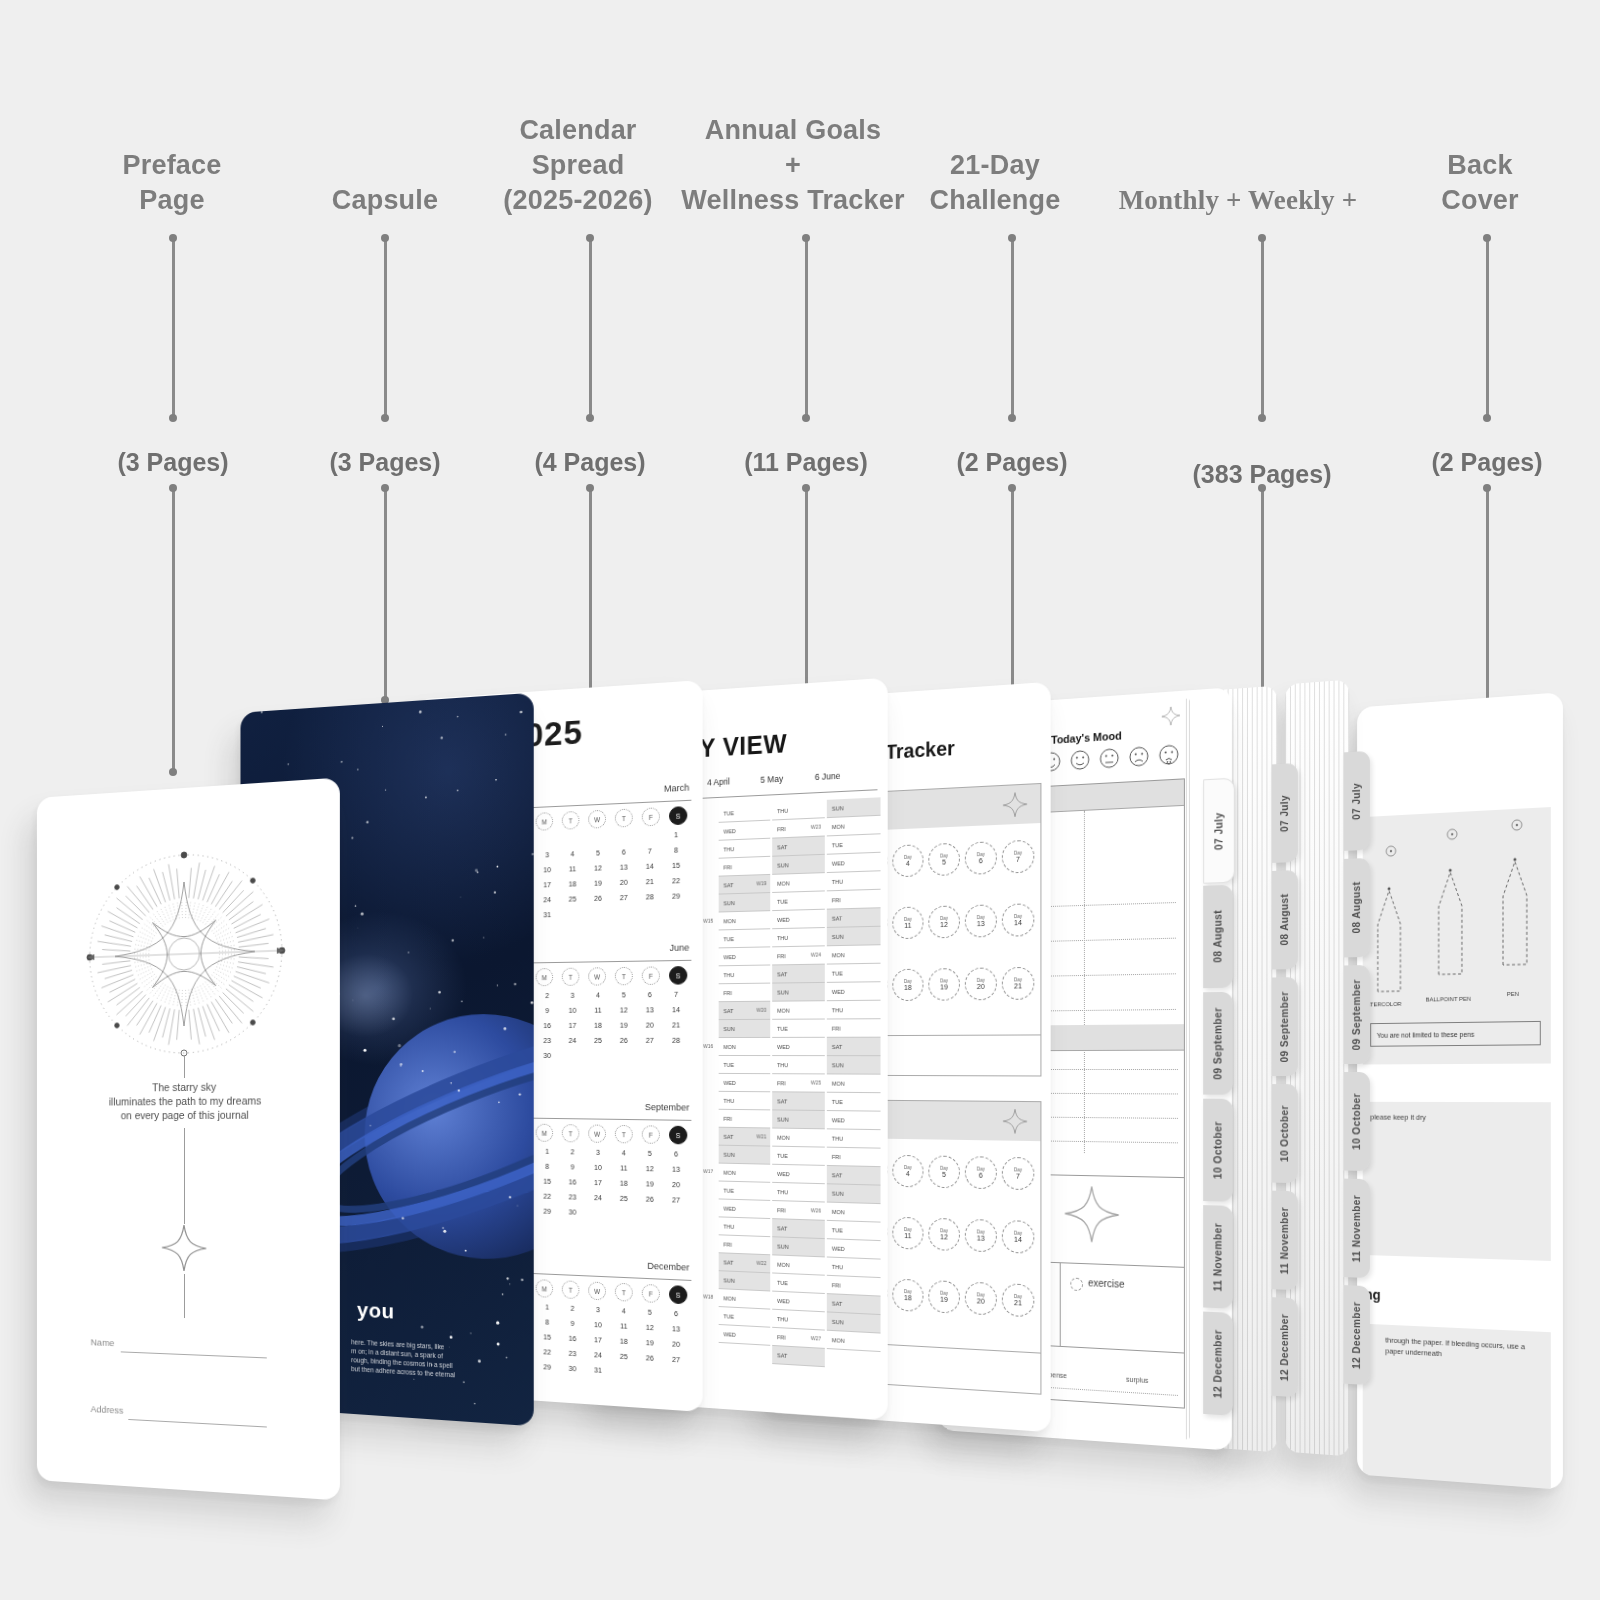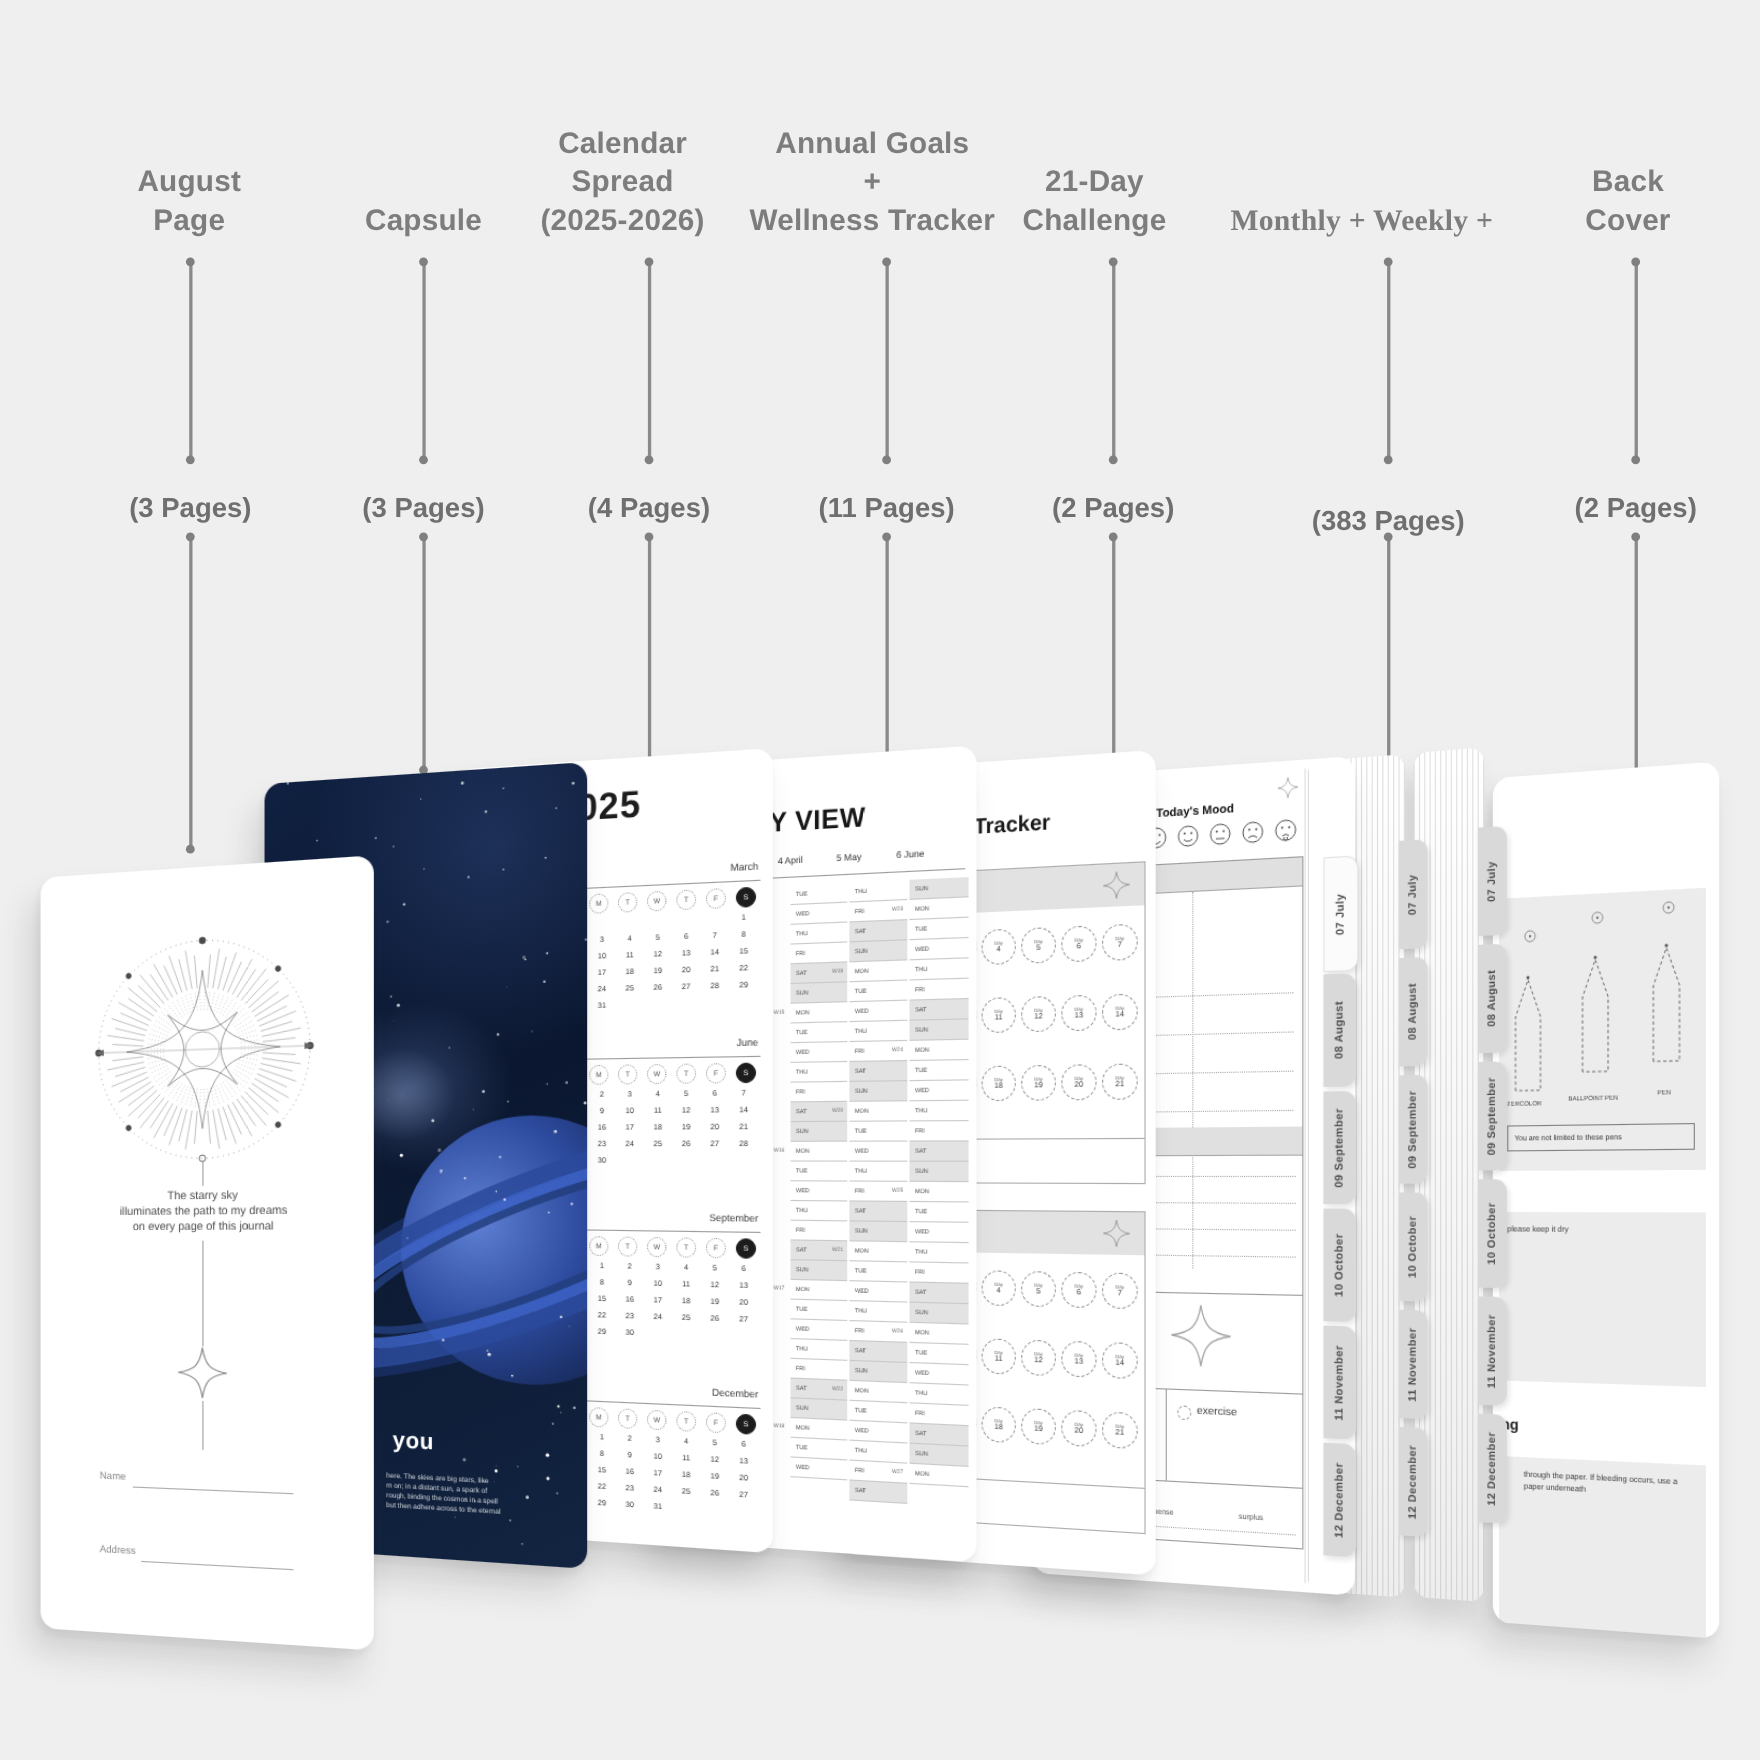--- a/index.html
+++ b/index.html
@@ -95,27 +95,27 @@
   .bc-text{position:absolute;font-size:7.5px;color:#3d3d3d;line-height:11px;}
   .bc-head{position:absolute;font-size:14px;font-weight:bold;color:#222;}
 </style>
 </head>
 <body>
 
 <div id="canvas">
 
   <div id="headers">
       <div class="hdr" style="left: 22px;">
-        <div>August</div>
+        <div>Preface</div>
         <div>Page</div>
       </div>
       <div class="hdr" style="left: 235px;">
         <div>Capsule</div>
       </div>
-      <div class="hdr" style="left: 416px;">
+      <div class="hdr" style="left: 428px;">
         <div>Calendar</div>
         <div>Spread</div>
         <div>(2025-2026)</div>
       </div>
       <div class="hdr" style="left: 643px;">
         <div>Annual Goals</div>
         <div>+</div>
         <div>Wellness Tracker</div>
       </div>
       <div class="hdr" style="left: 845px;">

